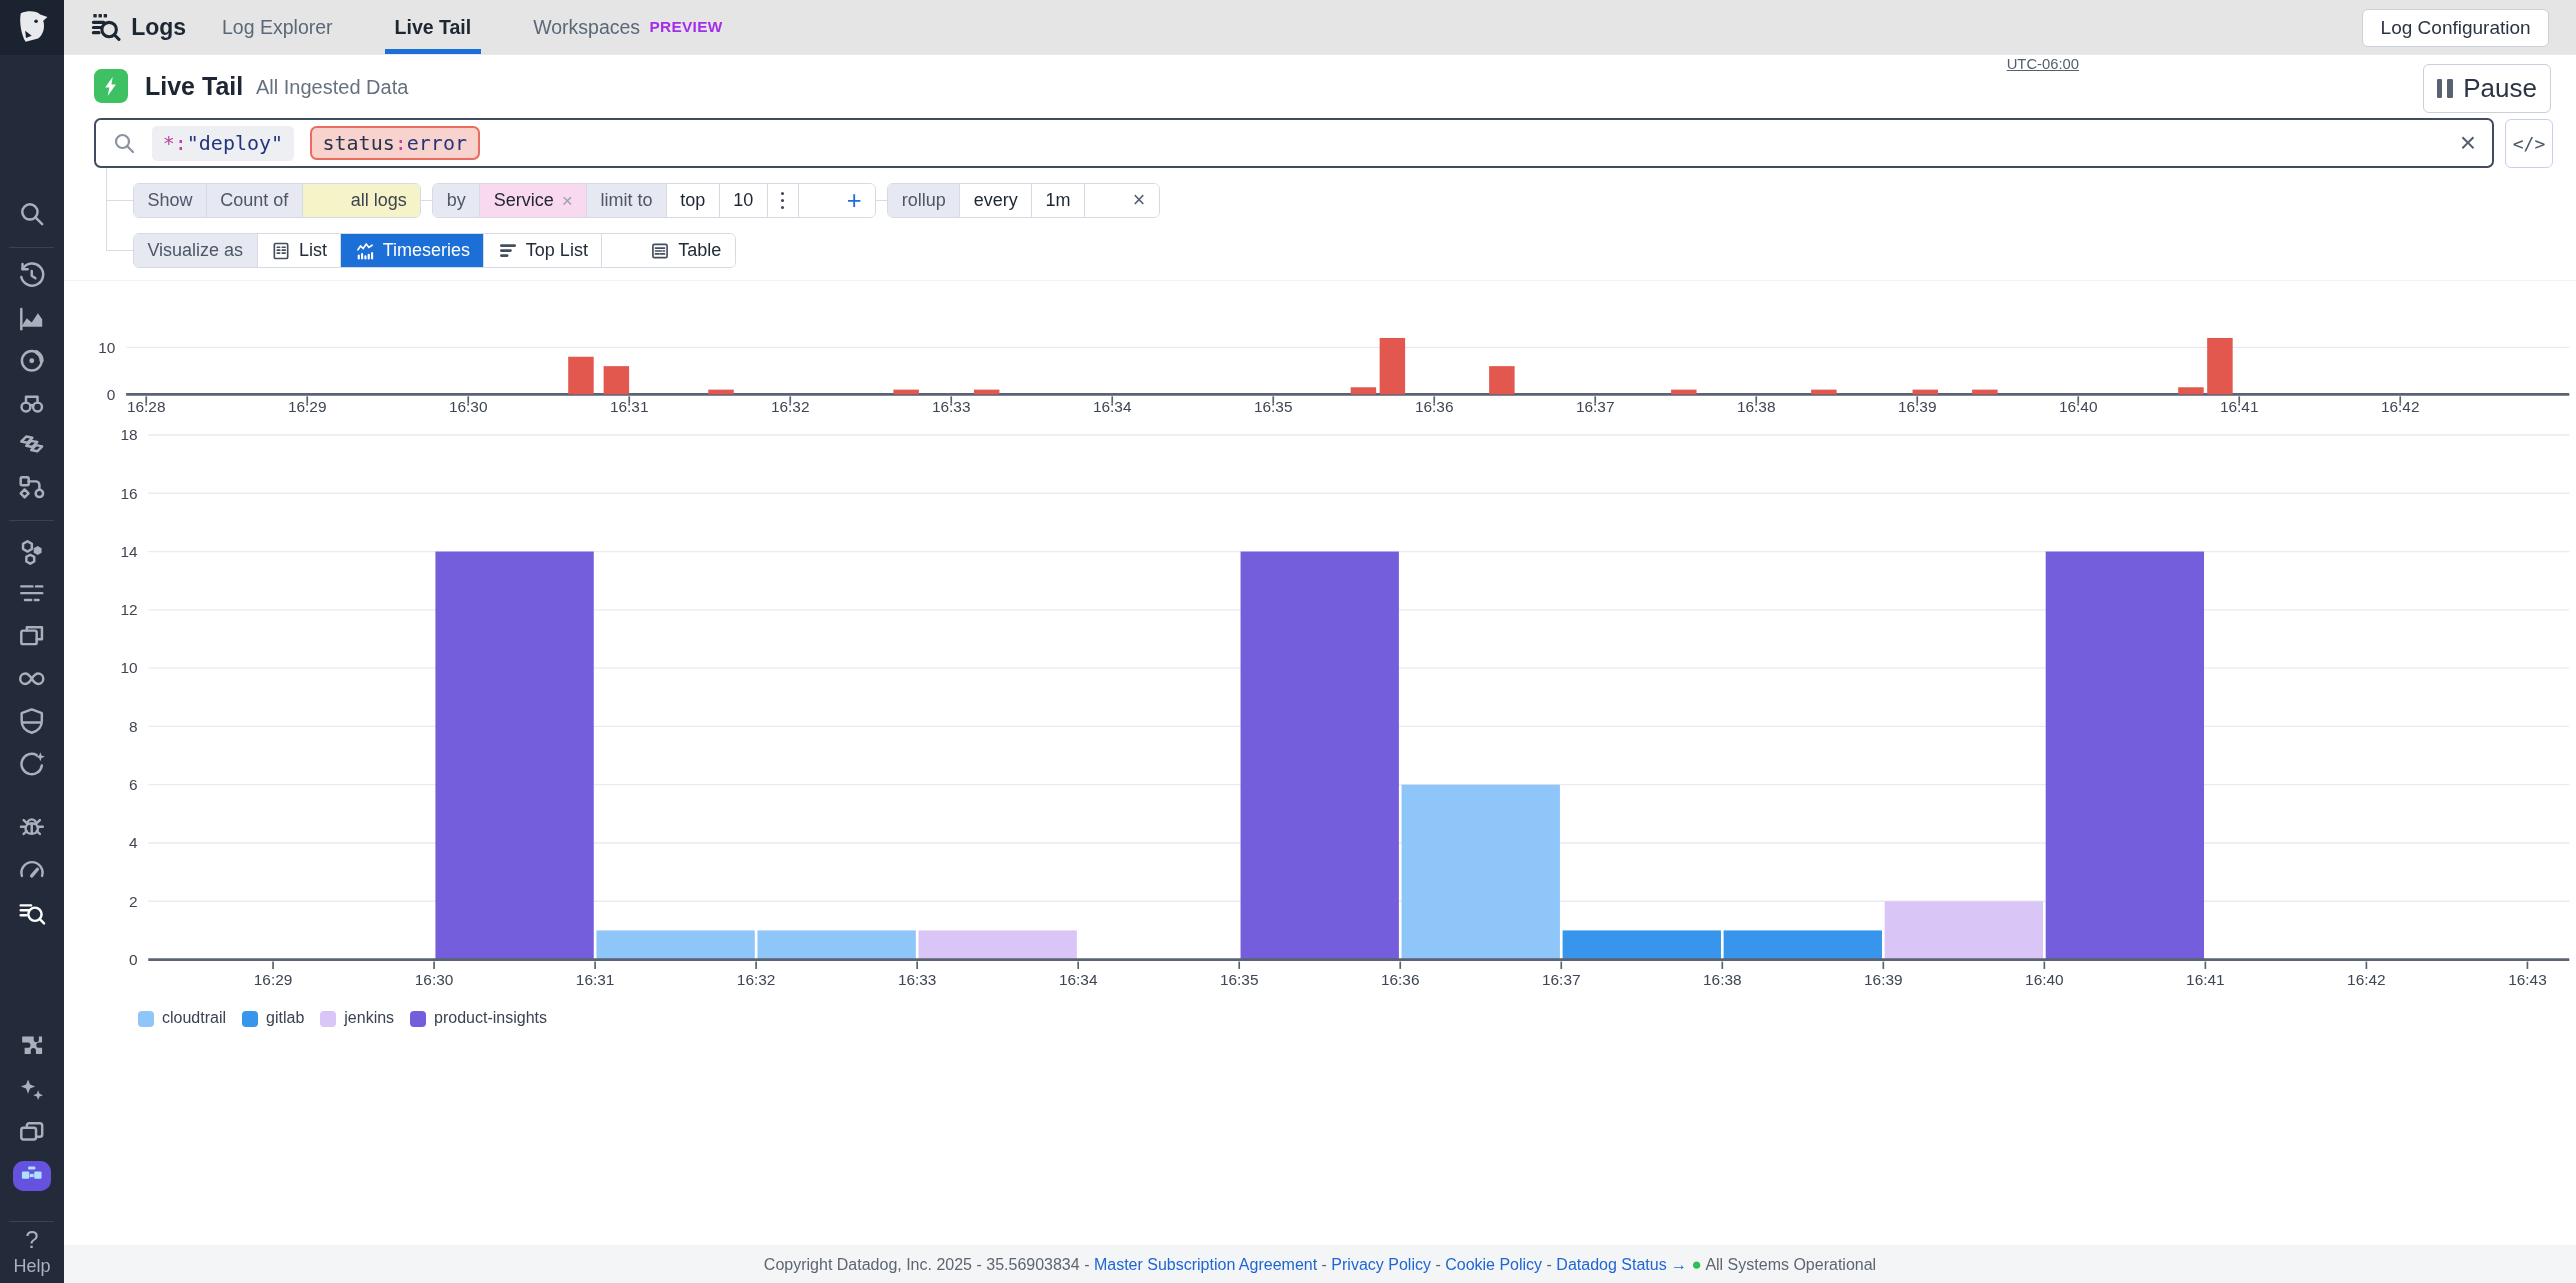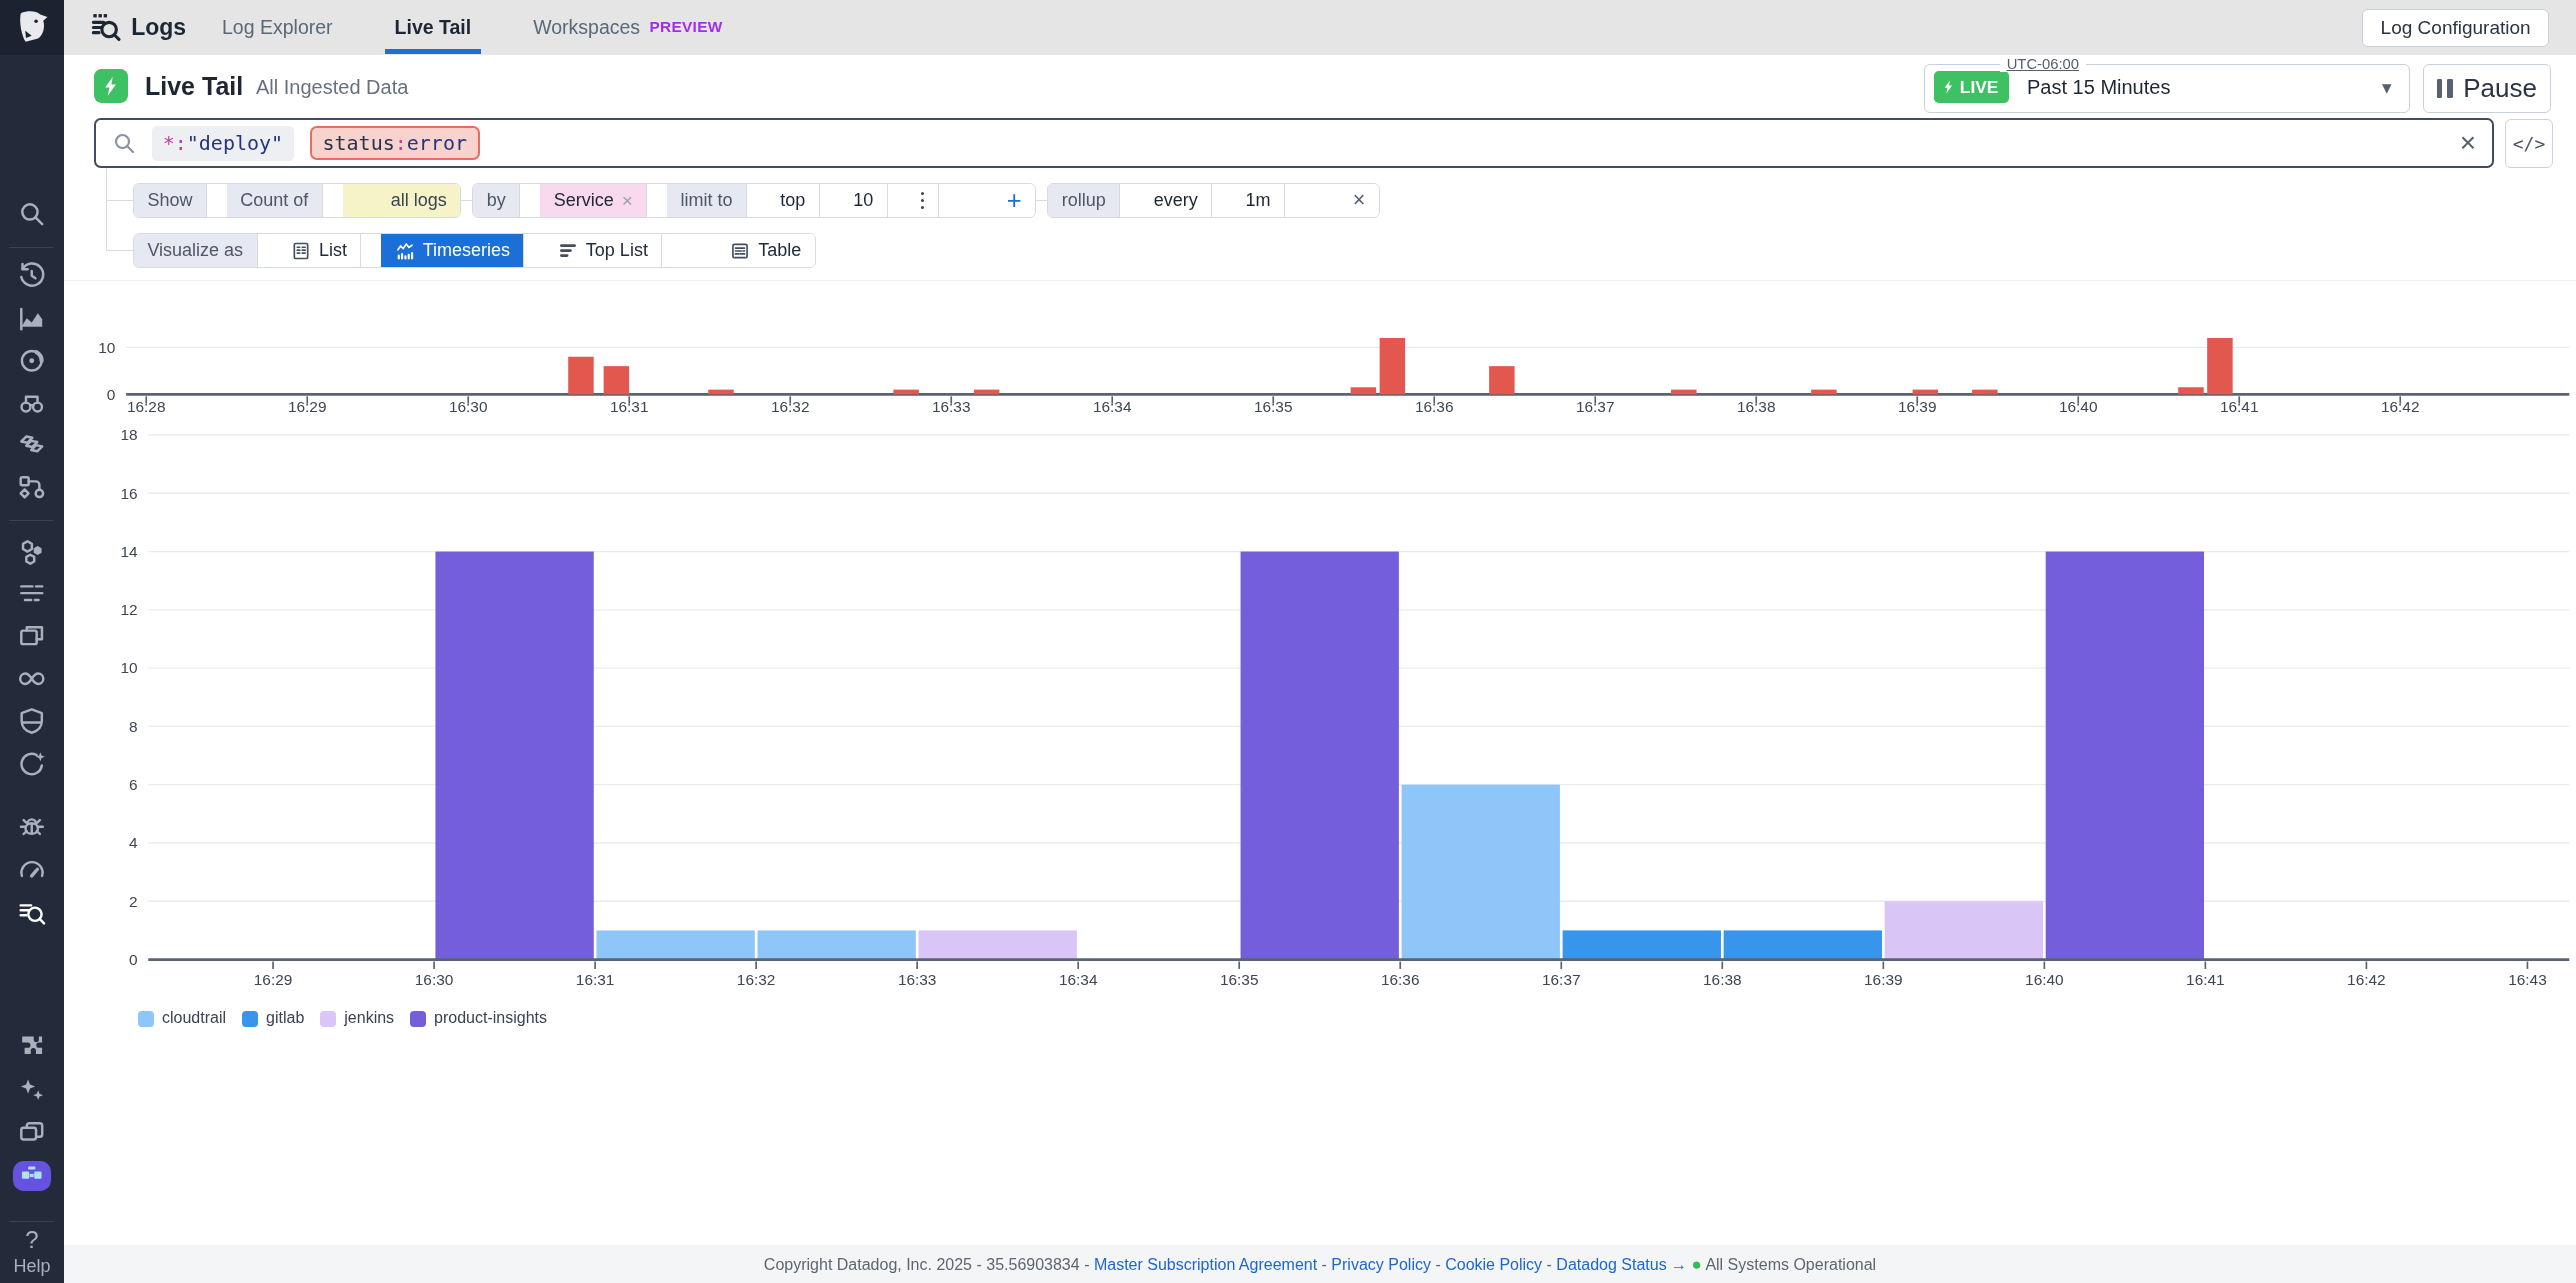--- a/index.html
+++ b/index.html
@@ -71,21 +71,21 @@
   .search-clear{margin-left:auto;font-size:28px;color:#56606d;line-height:1;cursor:pointer;}
   .code-btn{position:absolute;left:2505px;top:119px;width:46px;height:47px;border:1.3px solid #c9cff0;
             border-radius:6px;display:flex;align-items:center;justify-content:center;font-size:18px;
             color:#4b5563;cursor:pointer;background:#fff;}
 
   
   .elbow-v{position:absolute;left:106px;top:168px;height:83px;width:1.3px;background:#d7dbe6;}
   .stub{position:absolute;left:106px;width:27px;height:1.3px;background:#d7dbe6;}
   .qrow{position:absolute;left:133px;display:flex;align-items:center;height:35px;}
   .group{display:flex;align-items:stretch;height:35px;border:1.3px solid #d6dae5;border-radius:6px;
-         overflow:hidden;background:#fff;box-sizing:border-box;gap:20px;}
+         overflow:hidden;background:#fff;box-sizing:border-box;}
   .gconn{width:11.4px;height:1.3px;background:#d7dbe6;}
   .seg{display:flex;align-items:center;padding:0 13.4px;font-size:18px;color:#1d2633;
        border-right:1.3px solid #d6dae5;background:#fff;cursor:pointer;gap:8px;}
   .seg:last-child{border-right:none;padding-left:48px;}
   .seg.lbl{background:#e6e8f2;color:#4d5766;}
   .seg.alllogs{background:#f6f3c8;color:#3c4450;}
   .seg.service{background:#f9d9ee;}
   .seg .x{color:#98a1ae;font-size:19px;}
   .seg.plus{color:#1c6fd6;font-size:25.5px;font-weight:400;}
   .kebab{display:flex;flex-direction:column;gap:3.4px;}
@@ -299,30 +299,20 @@
   </header>
 
   <div class="bolt-sq">
     <svg viewBox="0 0 24 24" width="23" height="23">
       <path d="M13.2 2.2L5.4 13h4.4l-1.8 8.8L16.6 9.8h-4.6z" fill="#fff"></path>
     </svg>
   </div>
   <div class="lt-title">Live Tail</div>
   <div class="lt-sub">All Ingested Data</div>
 
-  <div class="timepicker">
-    <div class="live-badge">
-      <svg viewBox="0 0 24 24" width="16" height="16">
-        <path d="M13.2 2.2L5.4 13h4.4l-1.8 8.8L16.6 9.8h-4.6z" fill="#fff"></path>
-      </svg>
-      <span>LIVE</span>
-    </div>
-    <span class="tp-text">Past 15 Minutes</span>
-    <span class="tp-caret">▾</span>
-  </div>
   <div class="tz-label">UTC-06:00</div>
   <div class="pause-btn">
     <span class="pause-bars">
         <i></i>
         <i></i>
       </span>
     <span class="pause-lbl">Pause</span>
   </div>
 
   <div class="searchbar">

